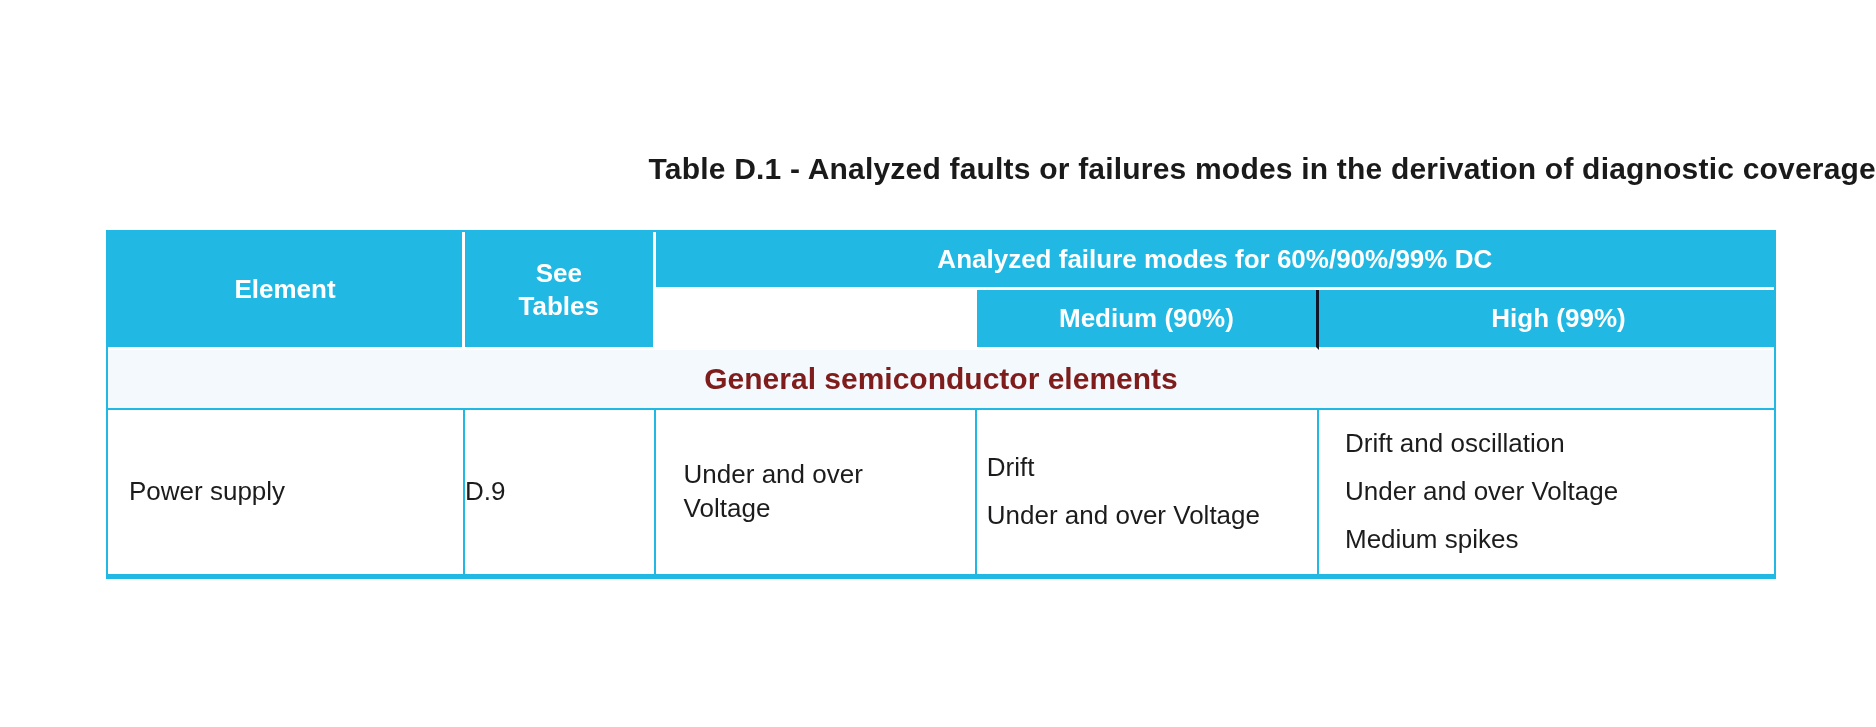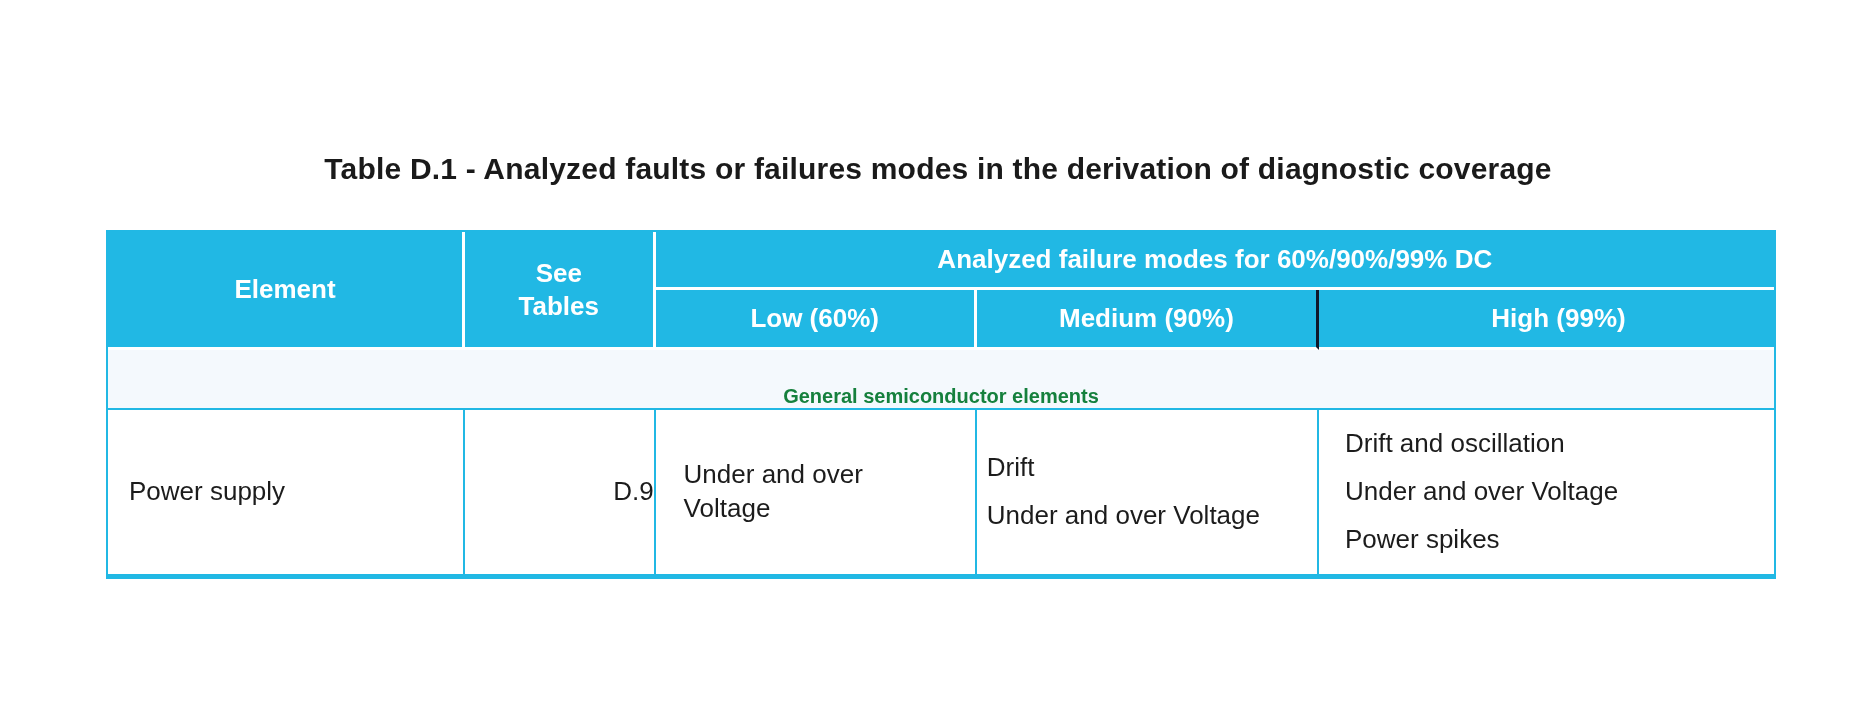--- a/index.html
+++ b/index.html
@@ -6,21 +6,21 @@
     margin: 0;
     padding: 0;
     background: #ffffff;
     width: 1876px;
     height: 727px;
     font-family: "Liberation Sans", sans-serif;
     overflow: hidden;
   }
   .page-title {
     margin: 152px 0 0 0;
-    text-align: center;
+    text-align: right;
     font-size: 30px;
     font-weight: bold;
     color: #1a1a1a;
     letter-spacing: 0.2px;
   }
   .tbl {
     box-sizing: border-box;
     margin: 44px 0 0 106px;
     width: 1670px;
     display: grid;
@@ -45,38 +45,38 @@
   .c-see      { grid-column: 2; grid-row: 1 / 3; border-right: 3px solid #fff; border-bottom: 3px solid #fff; }
   .c-analyzed { grid-column: 3 / 6; grid-row: 1; border-bottom: 3px solid #fff; justify-content: center; }
   .c-low      { grid-column: 3; grid-row: 2; border-right: 3px solid #fff; border-bottom: 3px solid #fff; }
   .c-medium   { grid-column: 4; grid-row: 2; border-right: 3px solid #0f172a; border-bottom: 3px solid #fff; }
   .c-high     { grid-column: 5; grid-row: 2; border-bottom: 3px solid #fff; padding-left: 24px; }
   .section-row {
     grid-column: 1 / 6;
     grid-row: 3;
     background: var(--section_bg, #f4f9fd);
     display: flex;
-    align-items: flex-end;
+    align-items: center;
     justify-content: center;
     font-weight: bold;
-    font-size: 20px;
-    color: #15803d;
+    font-size: 30px;
+    color: #7f1d1d;
     border-bottom: 2px solid var(--accent, #21b8e4);
   }
   .tdcell {
     background: #ffffff;
     font-size: 26px;
     color: #1c1c1c;
     display: flex;
     flex-direction: column;
     justify-content: center;
     line-height: 1.3;
   }
   .td-element { grid-column: 1; grid-row: 4; border-right: 2px solid var(--accent, #21b8e4); padding-left: 21px; }
-  .td-see     { grid-column: 2; grid-row: 4; border-right: 2px solid var(--accent, #21b8e4); align-items: flex-end; }
+  .td-see     { grid-column: 2; grid-row: 4; border-right: 2px solid var(--accent, #21b8e4); align-items: flex-start; }
   .td-low     { grid-column: 3; grid-row: 4; border-right: 2px solid var(--accent, #21b8e4); padding: 10px 34px 10px 28px; }
   .td-medium  { grid-column: 4; grid-row: 4; border-right: 2px solid var(--accent, #21b8e4); padding: 10px 34px 10px 10px; }
   .td-high    { grid-column: 5; grid-row: 4; padding: 10px 20px 10px 26px; border-radius: 6px; }
   .tdcell p { margin: 7px 0; }
 </style>
 </head>
 <body>
 
 <div class="page-title">Table D.1 - Analyzed faults or failures modes in the derivation of diagnostic coverage</div>
 
@@ -88,23 +88,20 @@
 
   <div class="hcell c-see">
     <span>See</span>
     <span>Tables</span>
   </div>
 
   <div class="hcell c-analyzed">
     <span>Analyzed failure modes for 60%/90%/99% DC</span>
   </div>
 
-  <div class="hcell c-low">
-    <span>Low (60%)</span>
-  </div>
 
   <div class="hcell c-medium">
     <span>Medium (90%)</span>
   </div>
 
   <div class="hcell c-high">
     <span>High (99%)</span>
   </div>
 
   <div class="section-row">
@@ -124,16 +121,16 @@
   </div>
 
   <div class="tdcell td-medium">
     <p>Drift</p>
     <p>Under and over Voltage</p>
   </div>
 
   <div class="tdcell td-high">
     <p>Drift and oscillation</p>
     <p>Under and over Voltage</p>
-    <p>Power spikes</p>
+    <p>Medium spikes</p>
   </div>
 
 </div>
 
 </body></html>

